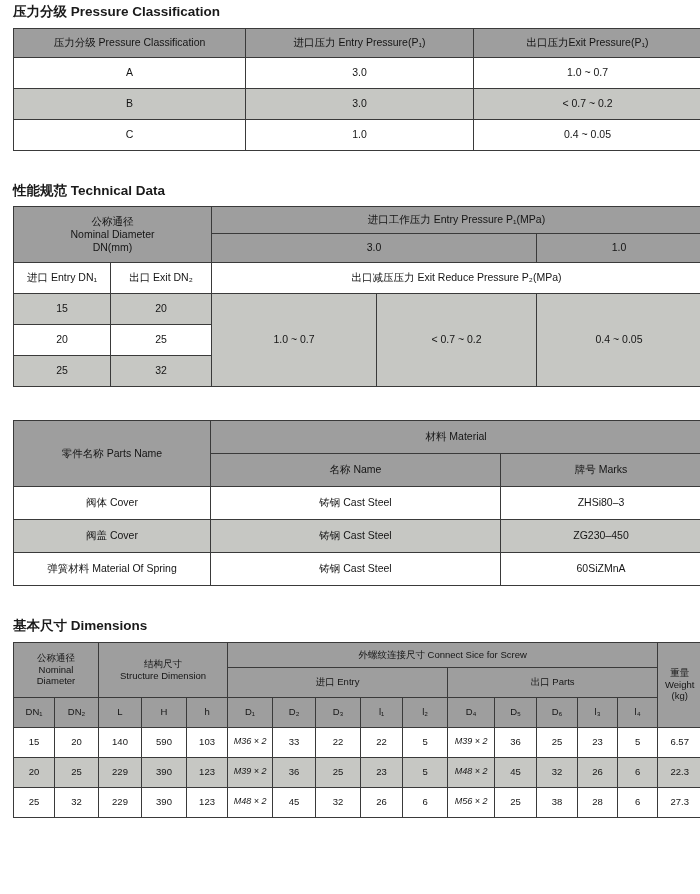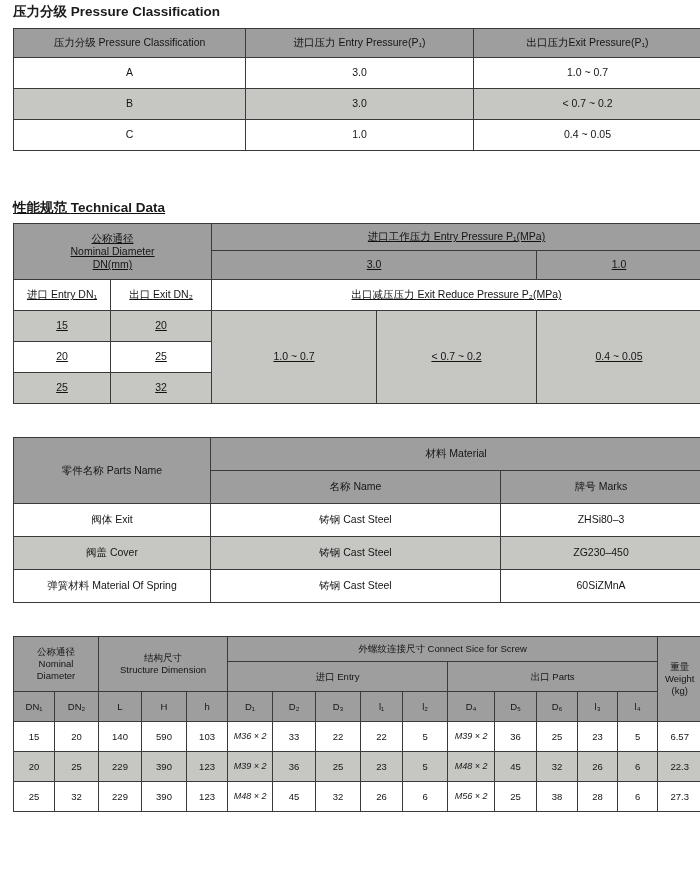--- a/index.html
+++ b/index.html
@@ -63,21 +63,21 @@
   #t2 { margin-top: 9px; }
   #t2 td { height: 30px; }
   
   #t3 { margin-top: 9px; }
   #t3 td { height: 32px; }
   
   #t4 { margin-top: 9px; }
   #t4 td { font-size: 9.5px; height: 29px; }
   #t4 td.small { font-size: 9px; }
   .wrap1 { margin-top: 5px; }
-  .wrap2 { margin-top: 50px; text-decoration: underline; }
+  .wrap2 { margin-top: 33px; }
   .wrap3 { margin-top: 33px; }
   .wrap4 { margin-top: 33px; }
   .tt-cn { font-size: 13.5px; font-weight: bold; }
   .tt-en { font-size: 13.5px; font-weight: bold; }
   .nowrap { white-space: nowrap; font-style: italic; }
 </style>
 </head>
 <body>
 
 <div class="page">
@@ -181,39 +181,43 @@
       <tbody>
         <tr>
           <td class="hdr" rowspan="2" style="height:64px">零件名称 Parts Name</td>
           <td class="hdr" colspan="2" style="height:32px">材料 Material</td>
         </tr>
         <tr>
           <td class="hdr" style="height:32px">名称 Name</td>
           <td class="hdr" style="height:32px">牌号 Marks</td>
         </tr>
         <tr class="rowA">
-          <td>阀体 Exit</td>
+          <td>阀体 Cover</td>
           <td>铸钢 Cast Steel</td>
           <td>ZHSi80–3</td>
         </tr>
         <tr class="rowB">
           <td>阀盖 Cover</td>
           <td>铸钢 Cast Steel</td>
           <td>ZG230–450</td>
         </tr>
         <tr class="rowA">
           <td>弹簧材料 Material Of Spring</td>
           <td>铸钢 Cast Steel</td>
           <td>60SiZMnA</td>
         </tr>
       </tbody>
     </table>
   </div>
 
   <div class="section wrap4">
+    <div class="sec-title">
+      <span class="tt-cn">基本尺寸 </span>
+      <span class="tt-en en">Dimensions</span>
+    </div>
 
     <table class="grid" id="t4">
       <colgroup>
         <col style="width:41px">
           <col style="width:44px">
         <col style="width:43px">
           <col style="width:45px">
           <col style="width:41px">
         <col style="width:45px">
           <col style="width:43px">

